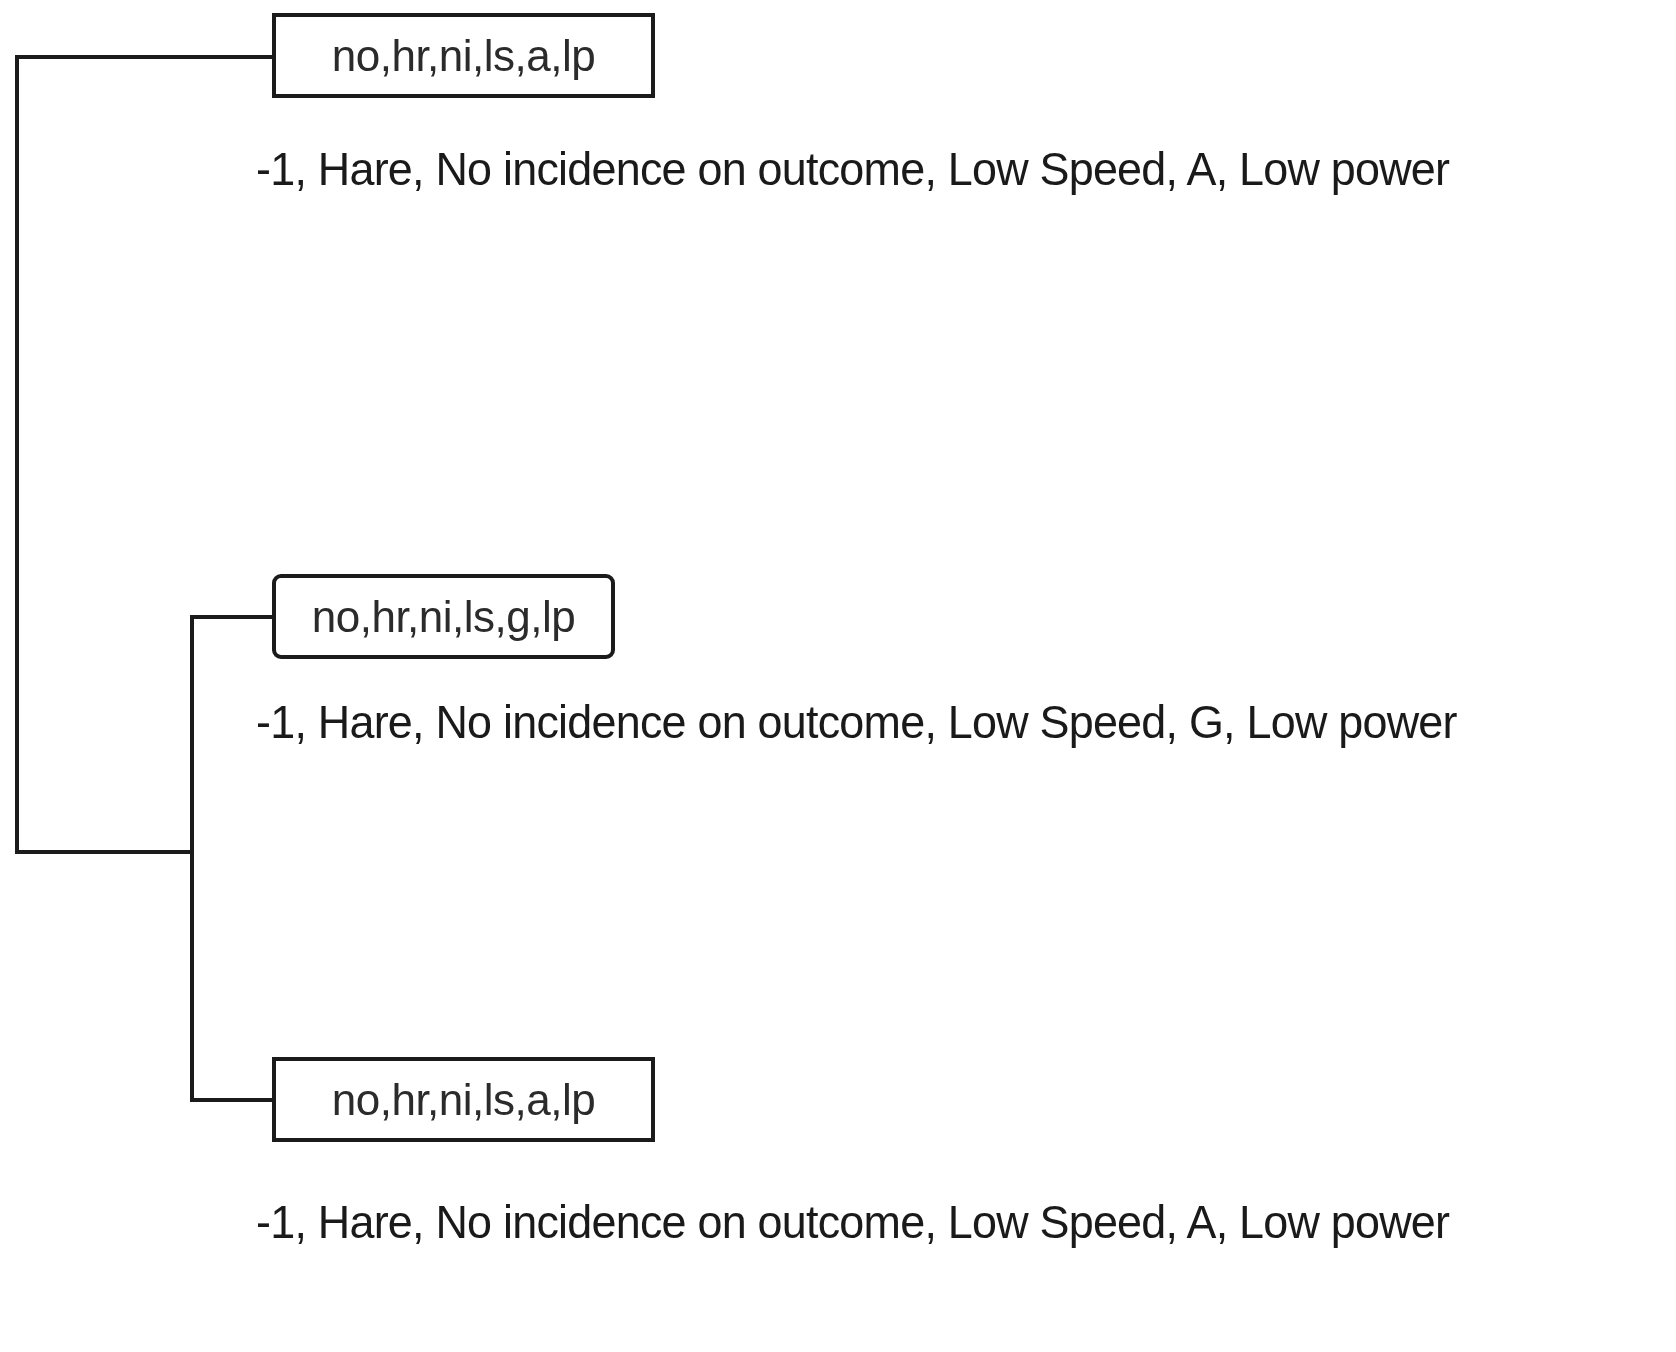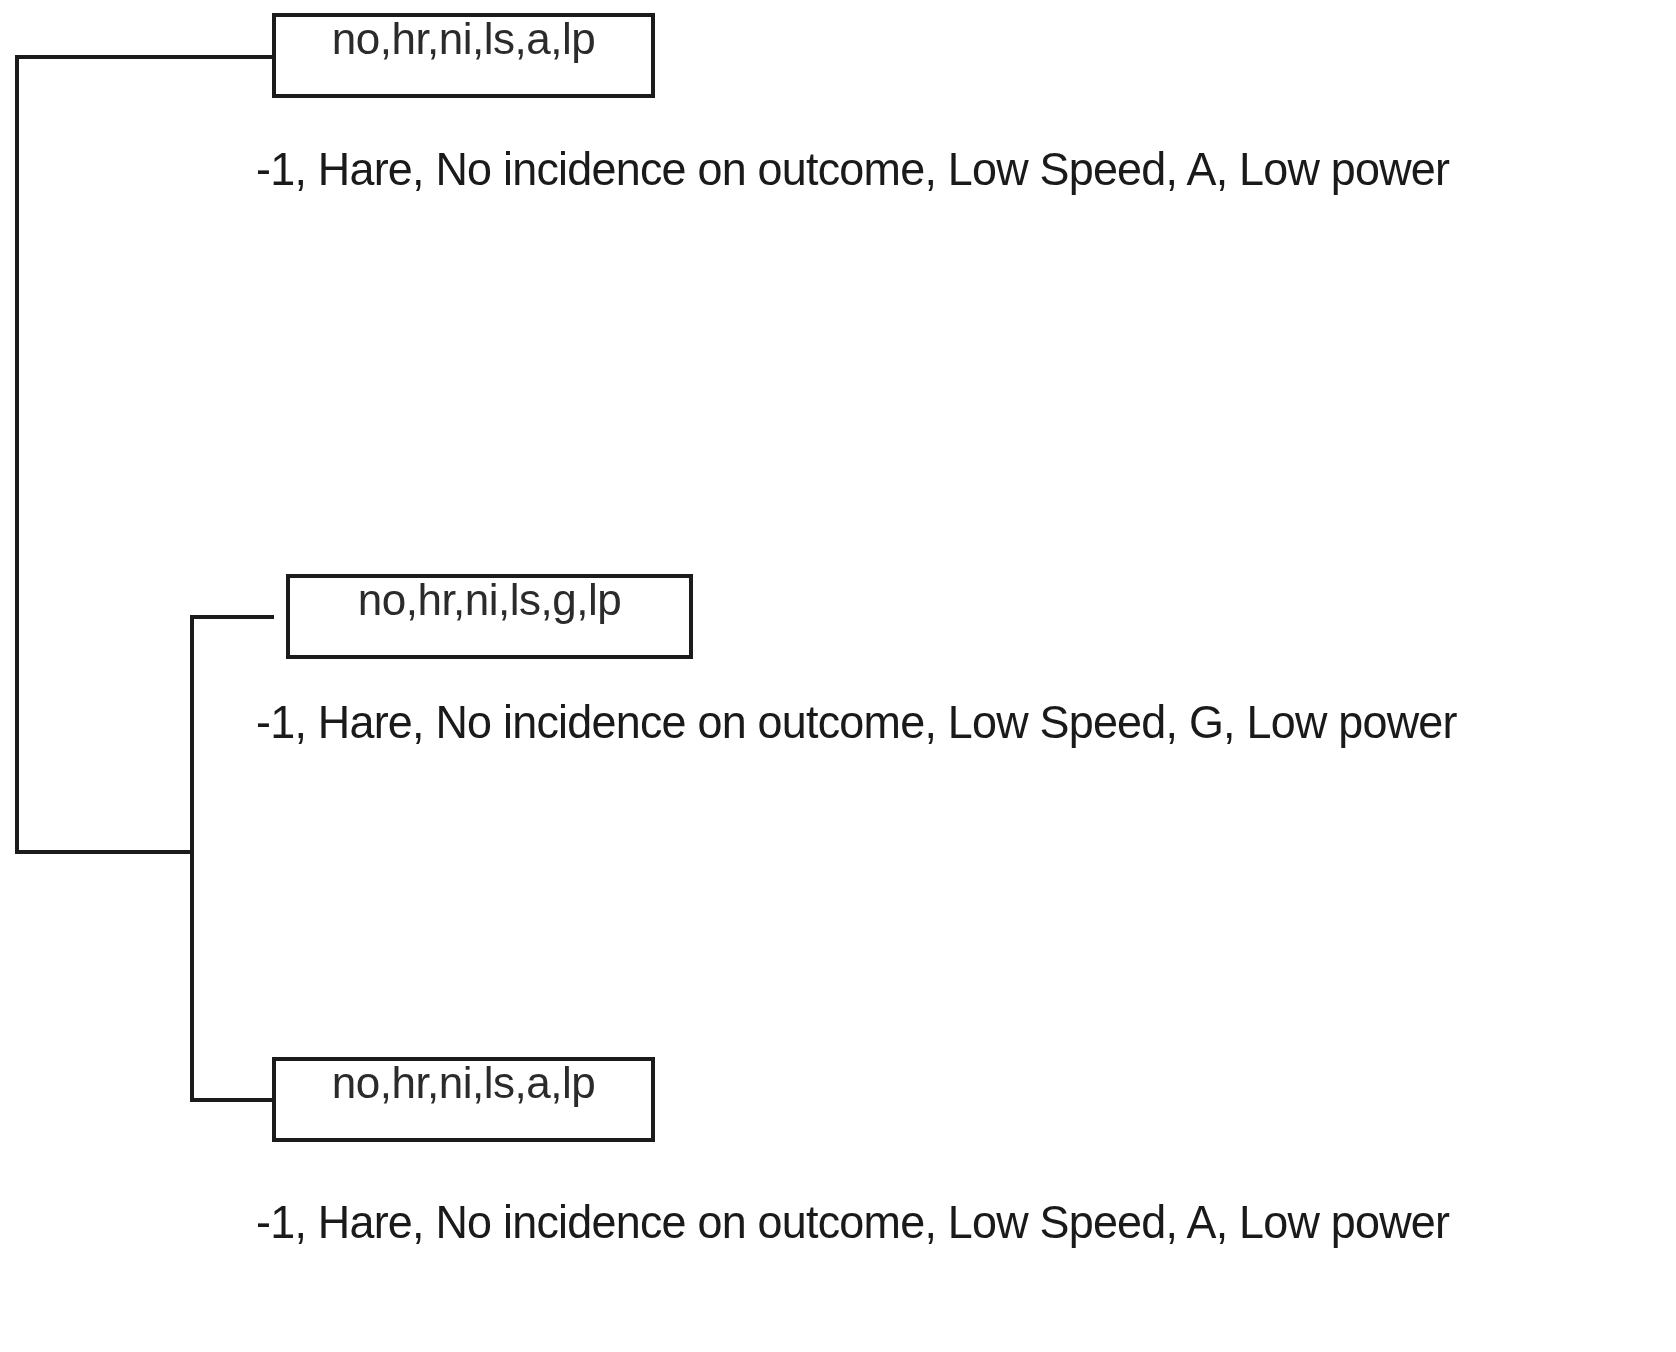--- a/index.html
+++ b/index.html
@@ -28,20 +28,21 @@
   .line-h { height: 4px; }
   .line-v { width: 4px; }
 
   
   .node-box {
     position: absolute;
     box-sizing: border-box;
     border: 4px solid #1b1b1b;
     background: #ffffff;
     display: flex;
+    align-items: center;
     justify-content: center;
   }
   .node-box-label {
     font-family: "Liberation Sans", "DejaVu Sans", sans-serif;
     font-size: 44px;
     line-height: 1;
     letter-spacing: -0.5px;
     color: #2b2b2b;
     white-space: nowrap;
   }
@@ -70,21 +71,21 @@
 
   <div class="line line-h" style="left:190px; top:615px; width:84px;"></div>
   <div class="line line-v" style="left:190px; top:615px; height:487px;"></div>
   <div class="line line-h" style="left:190px; top:1098px; width:84px;"></div>
 
   <div class="node-box" style="left:272px; top:13px; width:383px; height:85px;">
     <span class="node-box-label">no,hr,ni,ls,a,lp</span>
   </div>
   <div class="caption" style="left:256px; top:144px;">-1, Hare, No incidence on outcome, Low Speed, A, Low power</div>
 
-  <div class="node-box" style="left:286px; top:574px; width:407px; height:85px;">
+  <div class="node-box" style="left:272px; top:574px; width:343px; height:85px;border-radius:9px;">
     <span class="node-box-label">no,hr,ni,ls,g,lp</span>
   </div>
   <div class="caption" style="left:256px; top:697px;">-1, Hare, No incidence on outcome, Low Speed, G, Low power</div>
 
   <div class="node-box" style="left:272px; top:1057px; width:383px; height:85px;">
     <span class="node-box-label">no,hr,ni,ls,a,lp</span>
   </div>
   <div class="caption" style="left:256px; top:1197px;">-1, Hare, No incidence on outcome, Low Speed, A, Low power</div>
 
 </div>

